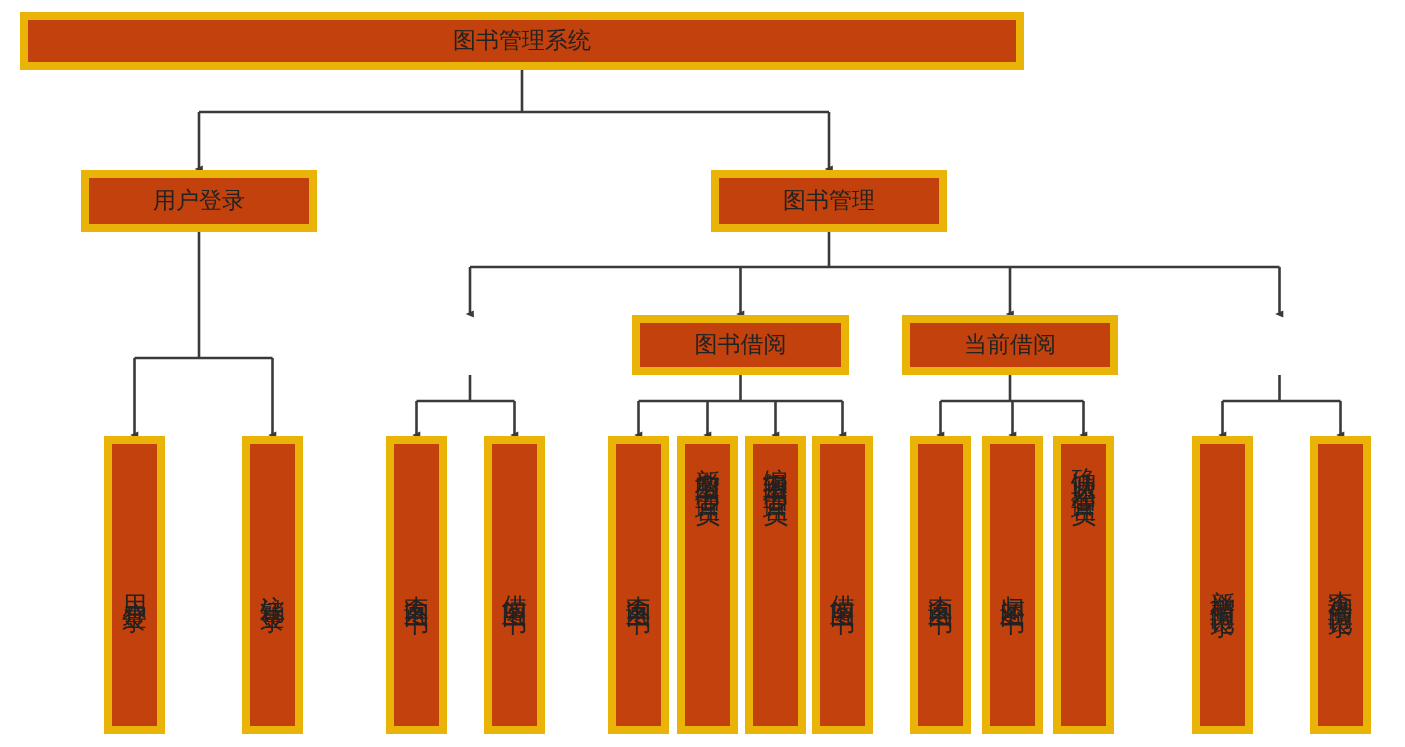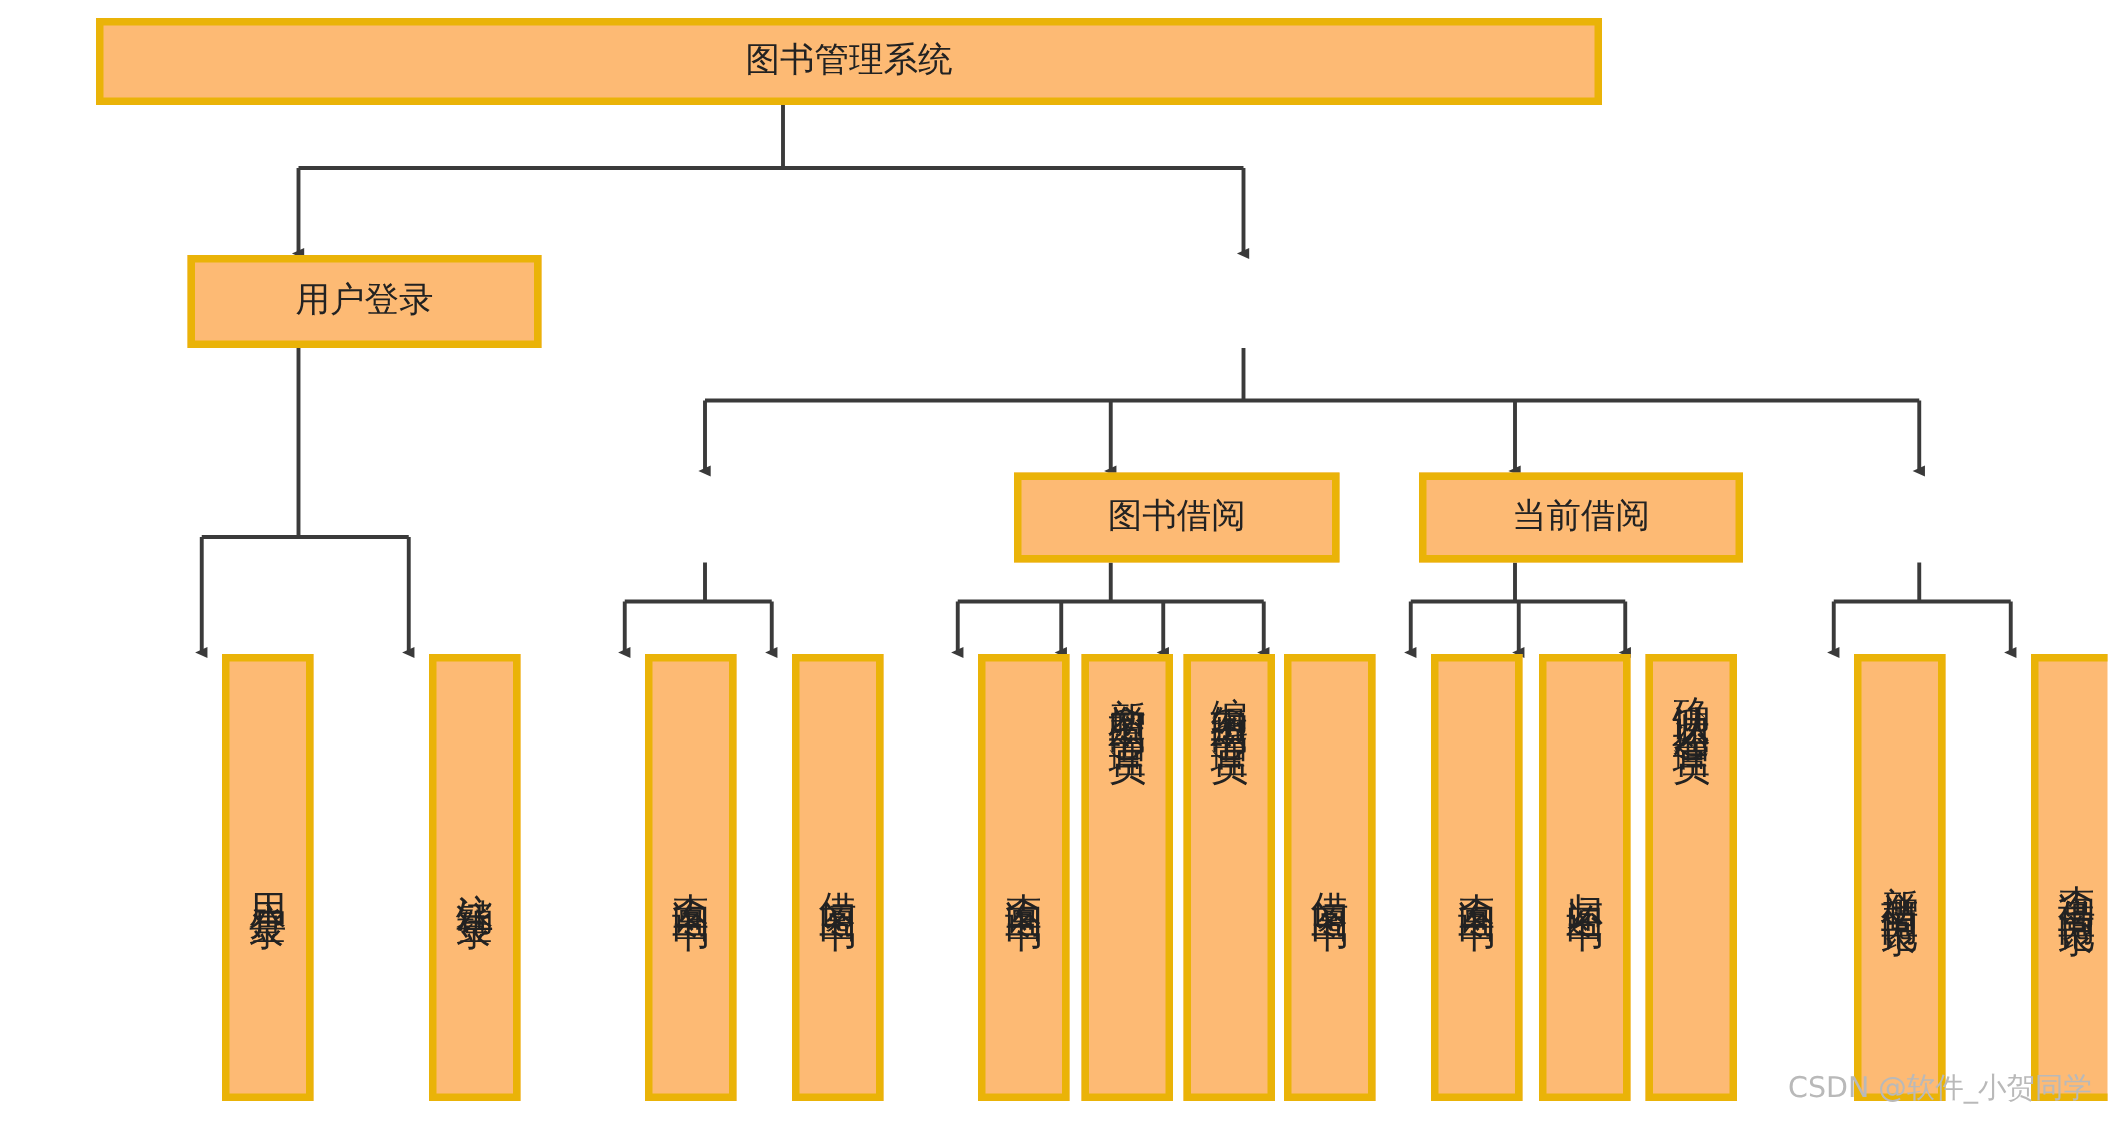--- a/index.html
+++ b/index.html
@@ -23,27 +23,26 @@
     position: absolute;
     left: 0;
     top: 0;
     width: 1405px;
     height: 747px;
     pointer-events: none;
   }
   .node {
     position: absolute;
     box-sizing: border-box;
-    background: #fdba74;
-    border: 5px solid #eab308;
+    background: #c2410c;
+    border: 8px solid #eab308;
     display: flex;
     align-items: center;
     justify-content: center;
     overflow: hidden;
-    margin-left: 44px;
   }
   .node .label {
     color: #222222;
     text-align: center;
     line-height: 1.12;
     white-space: nowrap;
   }
   .node.horiz .label {
     font-size: 23px;
   }
@@ -120,20 +119,23 @@
       </g>
   </svg>
 
   <div class="node horiz" style="left: 20px; top: 12px; width: 1004px; height: 58px;">
     <span class="label">图书管理系统</span>
   </div>
 
   <div class="node horiz" style="left: 81px; top: 170px; width: 236px; height: 62px;">
     <span class="label">用户登录</span>
   </div>
+  <div class="node horiz" style="left: 711px; top: 170px; width: 236px; height: 62px;">
+    <span class="label">图书管理</span>
+  </div>
 
   <div class="node horiz" style="left: 902px; top: 315px; width: 216px; height: 60px;">
     <span class="label">当前借阅</span>
   </div>
   <div class="node horiz" style="left: 632px; top: 315px; width: 217px; height: 60px;">
     <span class="label">图书借阅</span>
   </div>
 
   <div class="node vert" style="left: 104px; top: 436px; width: 61px; height: 298px;">
     <span class="label">用户登录</span>
@@ -172,14 +174,13 @@
     <span class="label">确认归还（管理员）</span>
   </div>
 
   <div class="node vert" style="left: 1192px; top: 436px; width: 61px; height: 298px;">
     <span class="label">新增借阅记录</span>
   </div>
   <div class="node vert" style="left: 1310px; top: 436px; width: 61px; height: 298px;">
     <span class="label">查询借阅记录</span>
   </div>
 
-  <div class="watermark">CSDN @软件_小贺同学</div>
 </div>
 
 </body></html>

